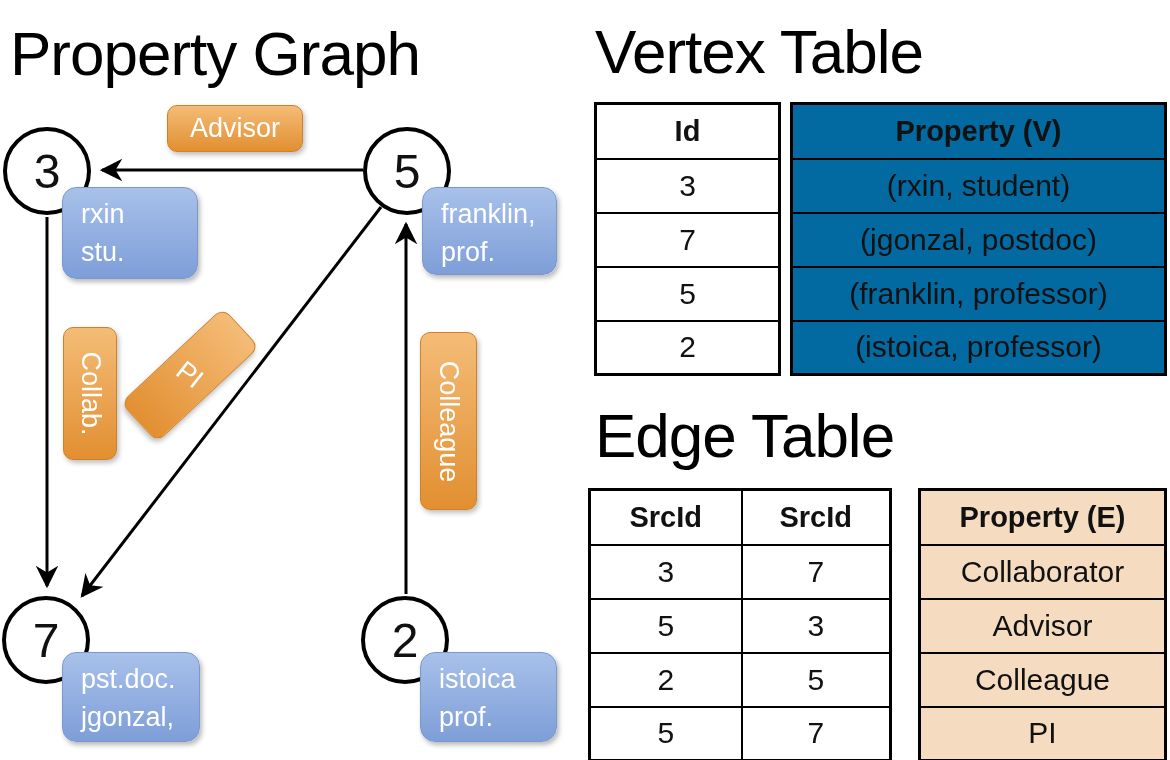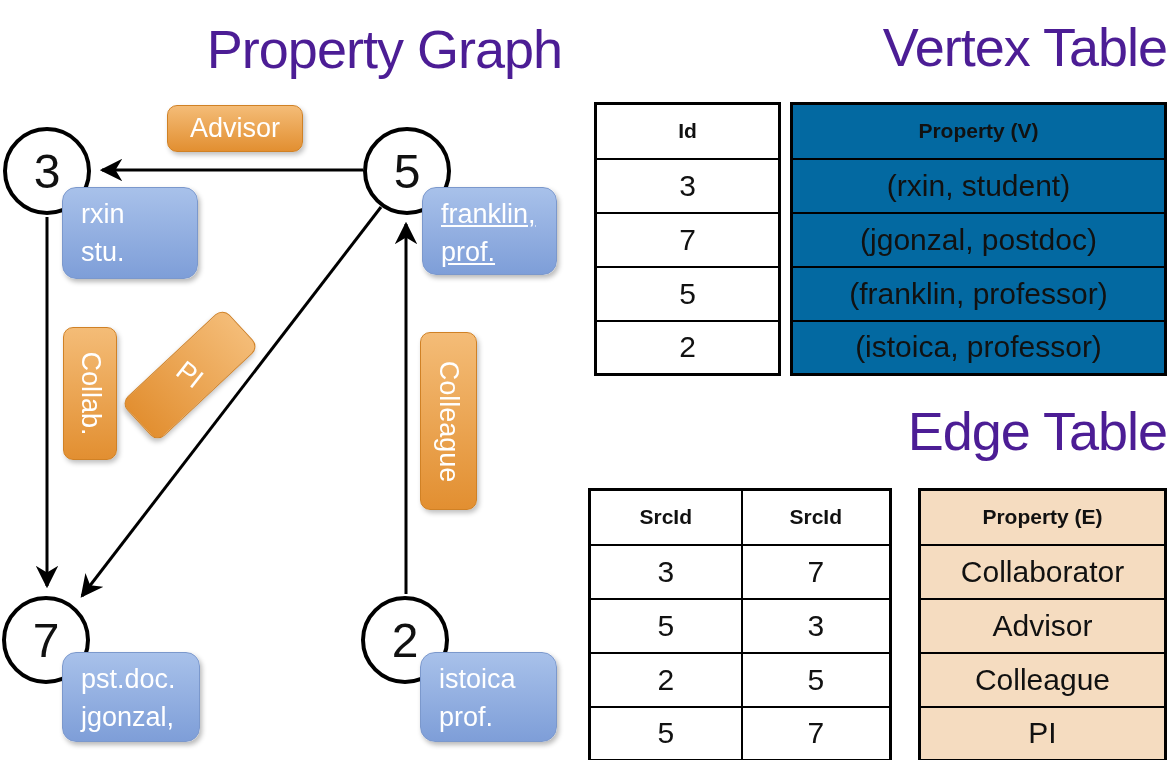--- a/index.html
+++ b/index.html
@@ -7,22 +7,22 @@
   body {
     width: 1170px; height: 760px;
     position: relative; overflow: hidden;
     font-family: "Liberation Sans", sans-serif;
     color: #111;
   }
   .abs { position: absolute; }
 
   
   .big-title {
-    font-size: 54px; font-weight: 400; letter-spacing: -1px;
-    text-align: right; color: #4c1d95; white-space: nowrap;
+    font-size: 62px; font-weight: 400; letter-spacing: -1px;
+    text-align: left; color: #000000; white-space: nowrap;
   }
   #graph-title  { left: 10px;  top: 18px; width: 552px; }
   #vertex-title { left: 595px; top: 16px; width: 572px; }
   #edge-title   { left: 595px; top: 400px; width: 572px; }
 
   
   .vcircle {
     position: absolute; width: 88px; height: 88px;
     border: 4px solid #000; border-radius: 50%;
     background: #fff; z-index: 2;
@@ -56,21 +56,21 @@
   
   table.blk {
     position: absolute; border-collapse: collapse;
     table-layout: fixed; background: #fff;
   }
   table.blk td {
     border: 2px solid #000; text-align: center; vertical-align: middle;
     font-size: 30px; padding: 0; overflow: hidden; white-space: nowrap;
   }
   table.blk { border: 3px solid #000; }
-  table.blk td.hdr { font-weight: 700; font-size: 21px; }
+  table.blk td.hdr { font-weight: 700; font-size: 29px; }
   td.bluebg { background: #0369a1; }
   td.tanbg  { background: #f5dcc0; }
   tr.hrow { height: 55px; }
   tr.drow { height: 54px; }
 
   #vt-id   { left: 594px; top: 102px; width: 187px; }
   #vt-prop { left: 790px; top: 102px; width: 377px; }
   #et-ids  { left: 588px; top: 488px; width: 304px; }
   #et-prop { left: 918px; top: 488px; width: 249px; }
 </style>
@@ -101,21 +101,21 @@
   <span>7</span>
 </div>
 <div class="vcircle" style="left:361px; top:596px;">
   <span>2</span>
 </div>
 
 <div class="vbox" style="left:62px;  top:187px; width:136px; height:92px;">
   <div>rxin</div>
   <div>stu.</div>
 </div>
-<div class="vbox" style="left:422px; top:187px; width:135px; height:88px;text-decoration:underline;">
+<div class="vbox" style="left:422px; top:187px; width:135px; height:88px;">
   <div>franklin,</div>
   <div>prof.</div>
 </div>
 <div class="vbox" style="left:62px;  top:652px; width:138px; height:90px;">
   <div>pst.doc.</div>
   <div>jgonzal,</div>
 </div>
 <div class="vbox" style="left:420px; top:652px; width:137px; height:90px;border-radius:15px;">
   <div>istoica</div>
   <div>prof.</div>

